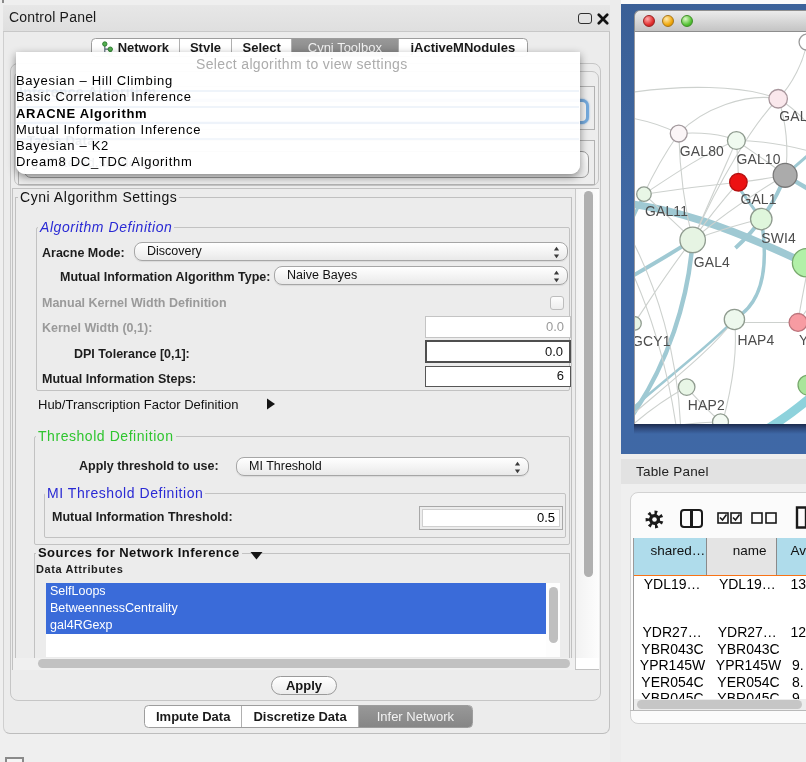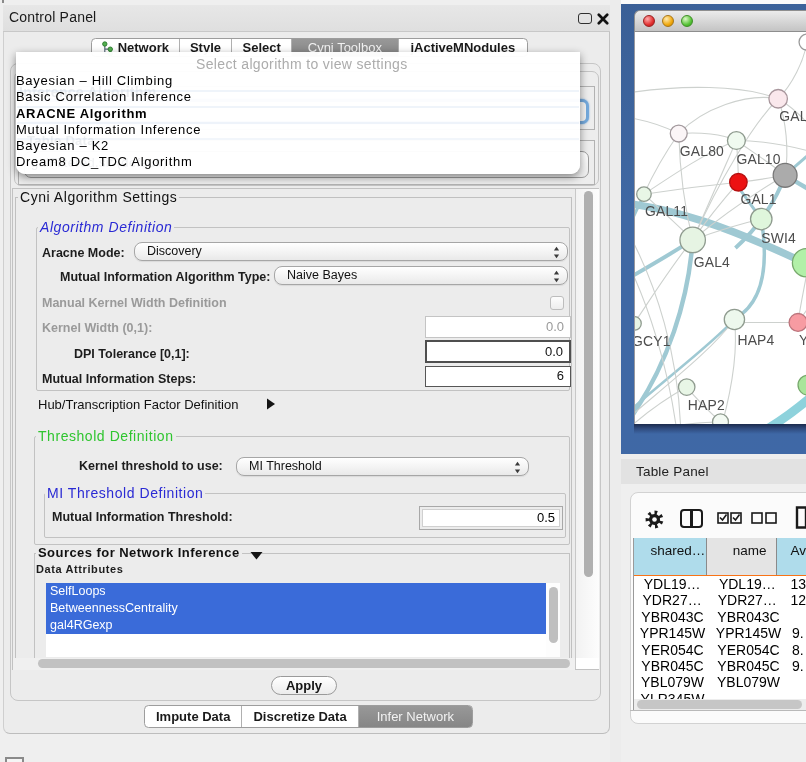--- a/index.html
+++ b/index.html
@@ -99,21 +99,21 @@
 <div class="fld" style="left:425px; top:366px; width:146px; height:21px; border:1.5px solid #565656; line-height:18px; padding-right:6px;">6</div>
 
 <div class="abs" style="left:38px; top:397px; font-size:13px; color:#111; white-space:nowrap;">Hub/Transcription Factor Definition</div>
 <svg class="abs" style="left:266px; top:398px;" width="10" height="12" viewBox="0 0 10 12">
     <path d="M1 0.5 L9 6 L1 11.5 Z" fill="#141414"></path>
   </svg>
 
 <div class="grp" style="left:34px; top:436px; width:536px; height:109px;"></div>
 <div class="gt" style="left:36px; top:428px; color:#2fc52f;">Threshold Definition</div>
 
-<div class="lbl abs" style="left:79px; top:459px;">Kernel threshold to use:</div>
+<div class="lbl abs" style="left:79px; top:459px;">Apply threshold to use:</div>
 <div class="combo" style="left:236px; top:457px; width:293px; height:19px;">
   <div class="ct">MI Threshold</div>
   <svg class="arr" width="7" height="13" viewBox="0 0 7 13">
       <path d="M3.5 0.8 L6.1 4.4 L0.9 4.4 Z" fill="#3a3a3a"></path>
       <path d="M3.5 12.2 L6.1 8.6 L0.9 8.6 Z" fill="#3a3a3a"></path>
     </svg>
 </div>
 
 <div class="grp" style="left:44px; top:493px; width:522px; height:45px;"></div>
 <div class="gt" style="left:45px; top:485px; color:#2a2ad4;">MI Threshold Definition</div>
@@ -296,21 +296,21 @@
     <div style="width:76px; background:#afdceb; border-right:1px solid #8a8a8a; font-size:13.5px; color:#111; text-align:center; line-height:25px; padding-left:16px;">shared…</div>
     <div style="width:74px; background:#e4e4e4; border-right:1px solid #8a8a8a; font-size:13.5px; color:#111; text-align:center; line-height:25px; padding-left:16px;">name</div>
     <div style="flex:1; background:#afdceb; font-size:13.5px; color:#111; padding-left:13px; line-height:25px;">Av</div>
   </div>
   <div id="rows" style="font-size:14px; color:#000;">
       <div style="display:flex; height:16.4px; line-height:16.4px;">
         <div style="width:77px; text-align:center;">YDL19…</div>
         <div style="width:75px; text-align:center;">YDL19…</div>
         <div style="flex:1; padding-left:6px;">13</div>
       </div>
-      <div style="display:flex; height:16.4px; line-height:16.4px;">
+      <div style="display:flex; height:16.4px; line-height:16.4px;margin-top:32px;">
         <div style="width:77px; text-align:center;">YDR27…</div>
         <div style="width:75px; text-align:center;">YDR27…</div>
         <div style="flex:1; padding-left:6px;">12</div>
       </div>
       <div style="display:flex; height:16.4px; line-height:16.4px;">
         <div style="width:77px; text-align:center;">YBR043C</div>
         <div style="width:75px; text-align:center;">YBR043C</div>
         <div style="flex:1; padding-left:6px;"></div>
       </div>
       <div style="display:flex; height:16.4px; line-height:16.4px;">

